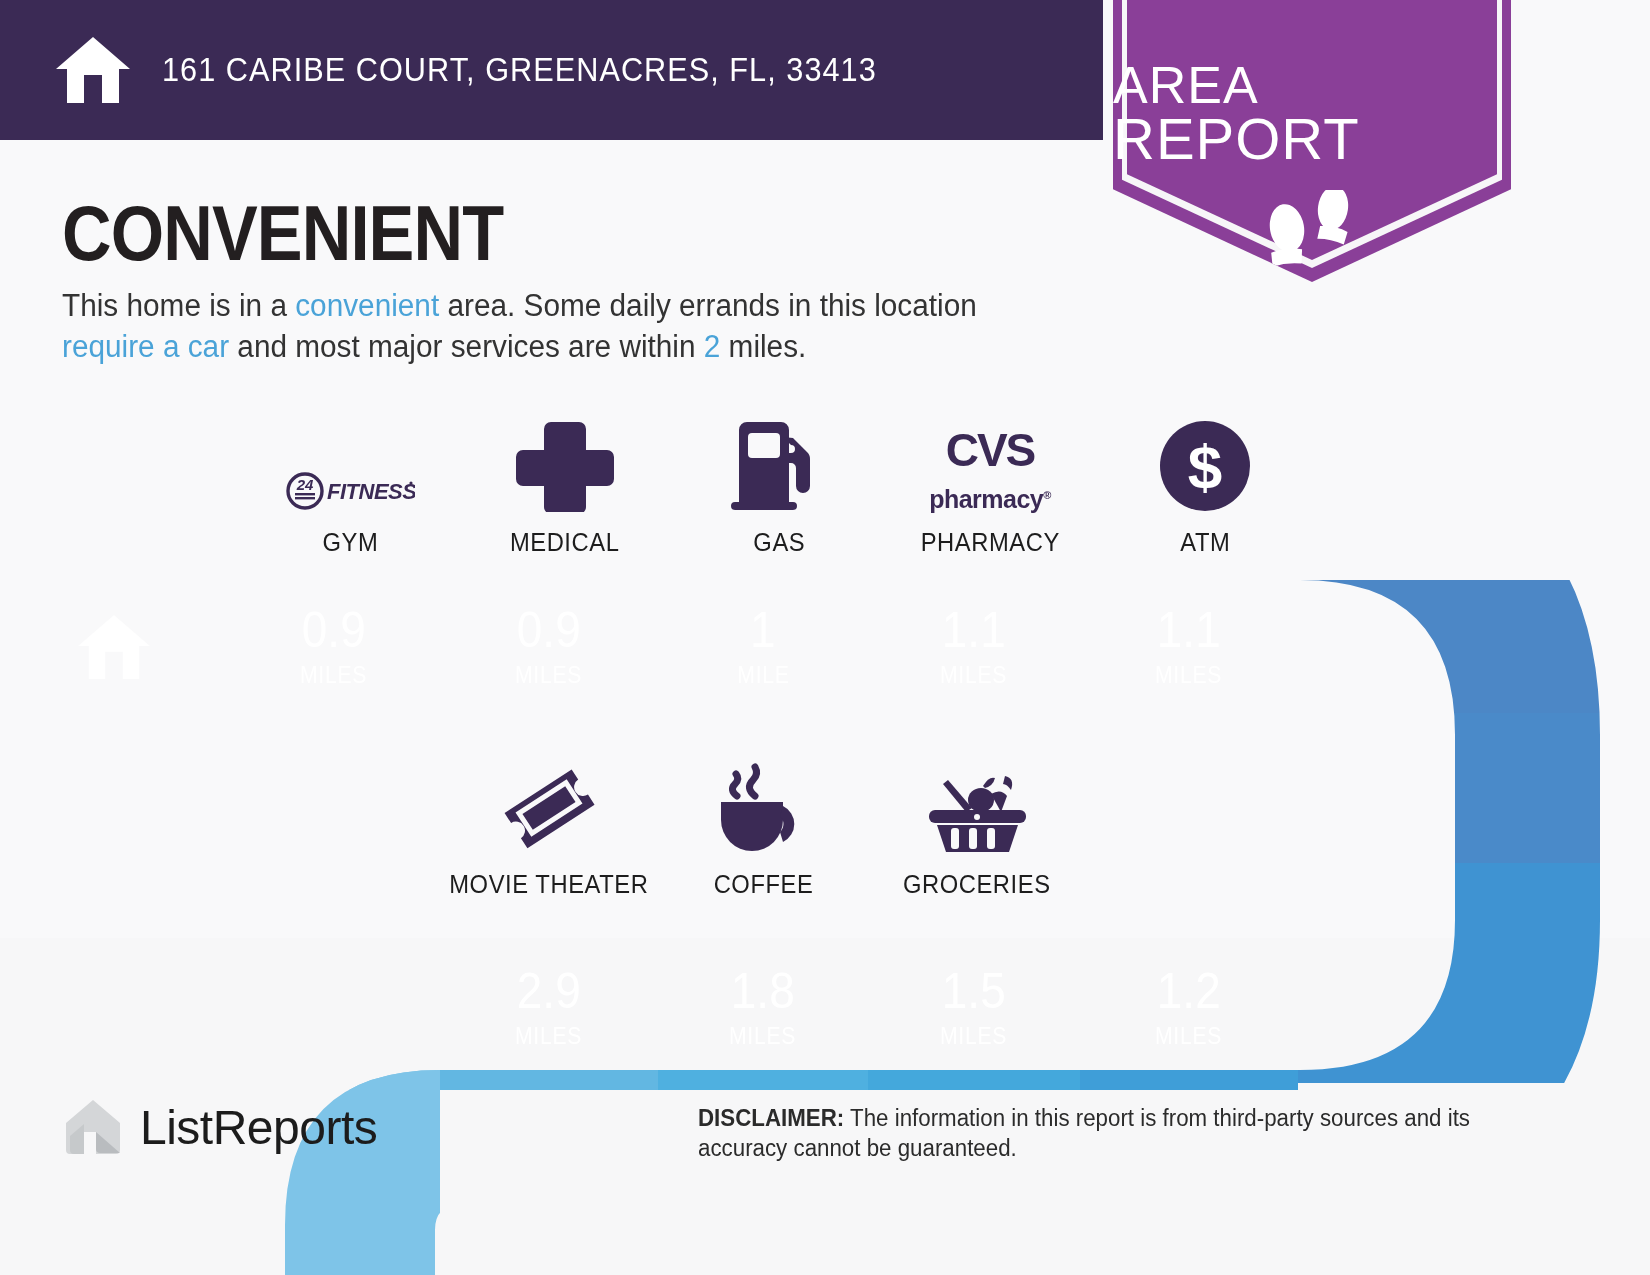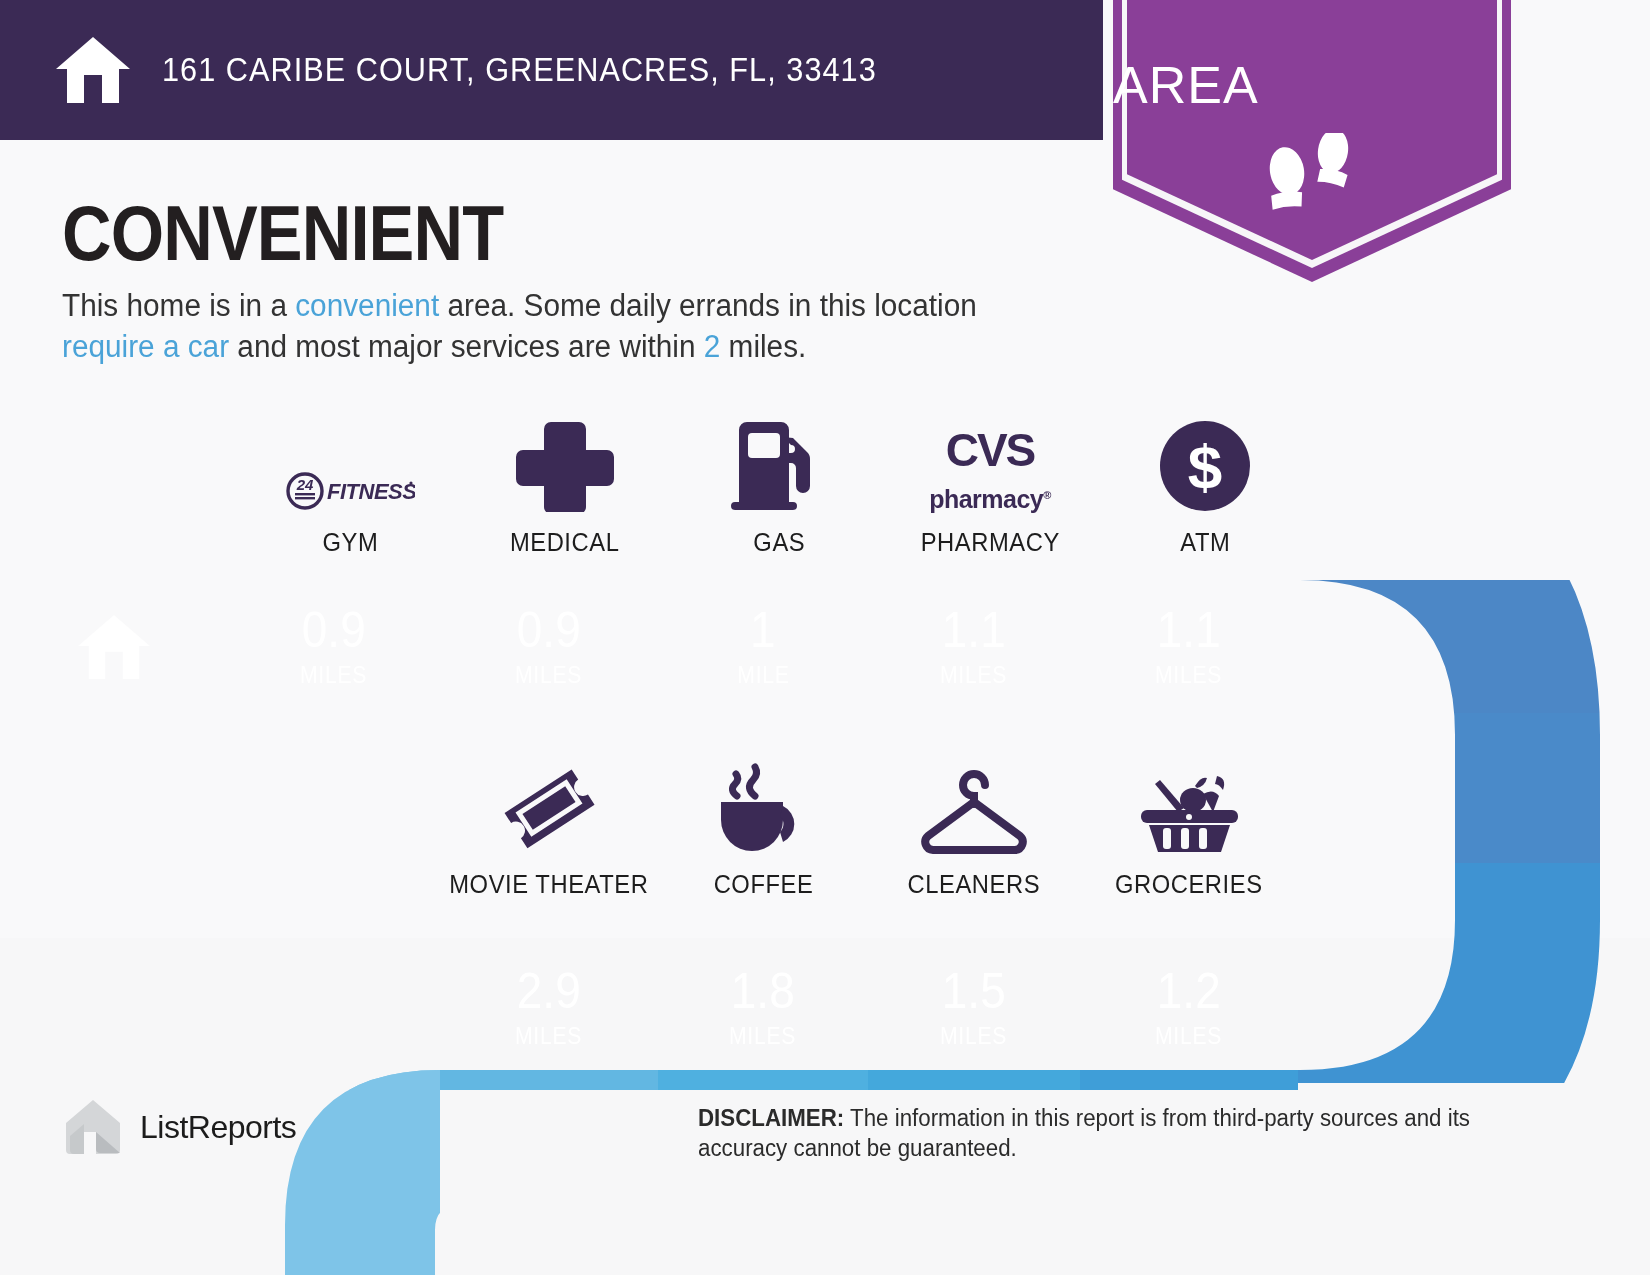--- a/index.html
+++ b/index.html
@@ -93,21 +93,21 @@
   }
   .dist-unit {
     font-size: 23px; margin-top: 7px; letter-spacing: .8px;
     font-family: "Liberation Sans Narrow", "Liberation Sans", sans-serif;
     transform: scaleX(0.92);
   }
 
   
   .brand { position: absolute; left: 62px; top: 1096px; display: flex; align-items: center; }
   .brand-name {
-    font-size: 32px; color: #1c1c1c; margin-left: 16px; font-weight: 400;
+    font-size: 48px; color: #1c1c1c; margin-left: 16px; font-weight: 400;
     font-family: "Liberation Sans", sans-serif; letter-spacing: -0.5px;
   }
   .disclaimer {
     position: absolute; left: 698px; top: 1103px; width: 810px;
     font-size: 23px; line-height: 1.32; color: #2b2b2b;
     font-family: "Liberation Sans Narrow", "Liberation Sans", sans-serif;
     transform: scaleX(0.97); transform-origin: left top;
   }
   .disclaimer b { font-weight: 700; }
 
@@ -132,20 +132,21 @@
       <path d="M39 2 L76 34 L65 34 L65 68 L48 68 L48 40 L30 40 L30 68 L13 68 L13 34 L2 34 Z" fill="#ffffff"></path>
     </svg>
     <div class="addr">161 CARIBE COURT, GREENACRES, FL, 33413</div>
   </div>
 
   <div class="badge">
     <div class="badge-inner"></div>
     <div class="badge-fill"></div>
     <div class="badge-text">
       <span>AREA</span>
+      <span class="l2">REPORT</span>
     </div>
     <svg class="footprints" width="110" height="92" viewBox="0 0 110 92">
       <g fill="#ffffff">
         <ellipse cx="30" cy="38" rx="17" ry="24" transform="rotate(-10 30 38)"></ellipse>
         <path d="M15 60 Q32 57 46 62 L43 76 Q29 72 14 74 Z" transform="rotate(-10 30 66)"></path>
         <ellipse cx="76" cy="18" rx="15" ry="22" transform="rotate(8 76 18)"></ellipse>
         <path d="M62 38 Q77 35 90 40 L88 53 Q74 49 61 51 Z" transform="rotate(8 76 45)"></path>
       </g>
     </svg>
   </div>
@@ -317,29 +318,20 @@
         <svg width="100" height="92" viewBox="0 0 100 92">
           <path d="M8 40 h62 v18 a31 31 0 0 1 -31 31 a31 31 0 0 1 -31 -31 z" fill="#3b2a55"></path>
           <path d="M70 44 a20 20 0 0 1 0 36 l-3 -10 a11 11 0 0 0 0 -16 z" fill="#3b2a55"></path>
           <path d="M42 34 q-10 -8 -2 -16 q6 -6 2 -13" fill="none" stroke="#3b2a55" stroke-width="7" stroke-linecap="round"></path>
           <path d="M24 34 q-8 -6 -2 -12 q5 -5 1 -10" fill="none" stroke="#3b2a55" stroke-width="7" stroke-linecap="round"></path>
         </svg>
       </div>
       <div class="icon-label">COFFEE</div>
     </div>
 
-    <div class="icon-cell" style="width:212px;">
-      <div class="icon-art">
-        <svg width="120" height="92" viewBox="0 0 120 92">
-          <path d="M60 42 v-8 a11 11 0 1 1 11 -11" fill="none" stroke="#3b2a55" stroke-width="8" stroke-linecap="round"></path>
-          <path d="M60 40 L14 74 a8 8 0 0 0 5 14 h82 a8 8 0 0 0 5 -14 z" fill="none" stroke="#3b2a55" stroke-width="8" stroke-linejoin="round"></path>
-        </svg>
-      </div>
-      <div class="icon-label">CLEANERS</div>
-    </div>
 
     <div class="icon-cell" style="width:218px;">
       <div class="icon-art">
         <svg width="105" height="92" viewBox="0 0 105 92">
           <path d="M18 22 l5 -4 l24 28 l-6 4 z" fill="#3b2a55"></path>
           <ellipse cx="56" cy="38" rx="13" ry="12" fill="#3b2a55"></ellipse>
           <path d="M58 24 q6 -10 12 -8 q-2 8 -10 10 z" fill="#3b2a55"></path>
           <path d="M76 50 l-10 -18 q10 -6 16 2 z" fill="#3b2a55"></path>
           <path d="M80 14 q10 2 6 14 q-4 -6 -8 -6 z" fill="#3b2a55"></path>
           <rect x="4" y="48" width="97" height="13" rx="6" fill="#3b2a55"></rect>

